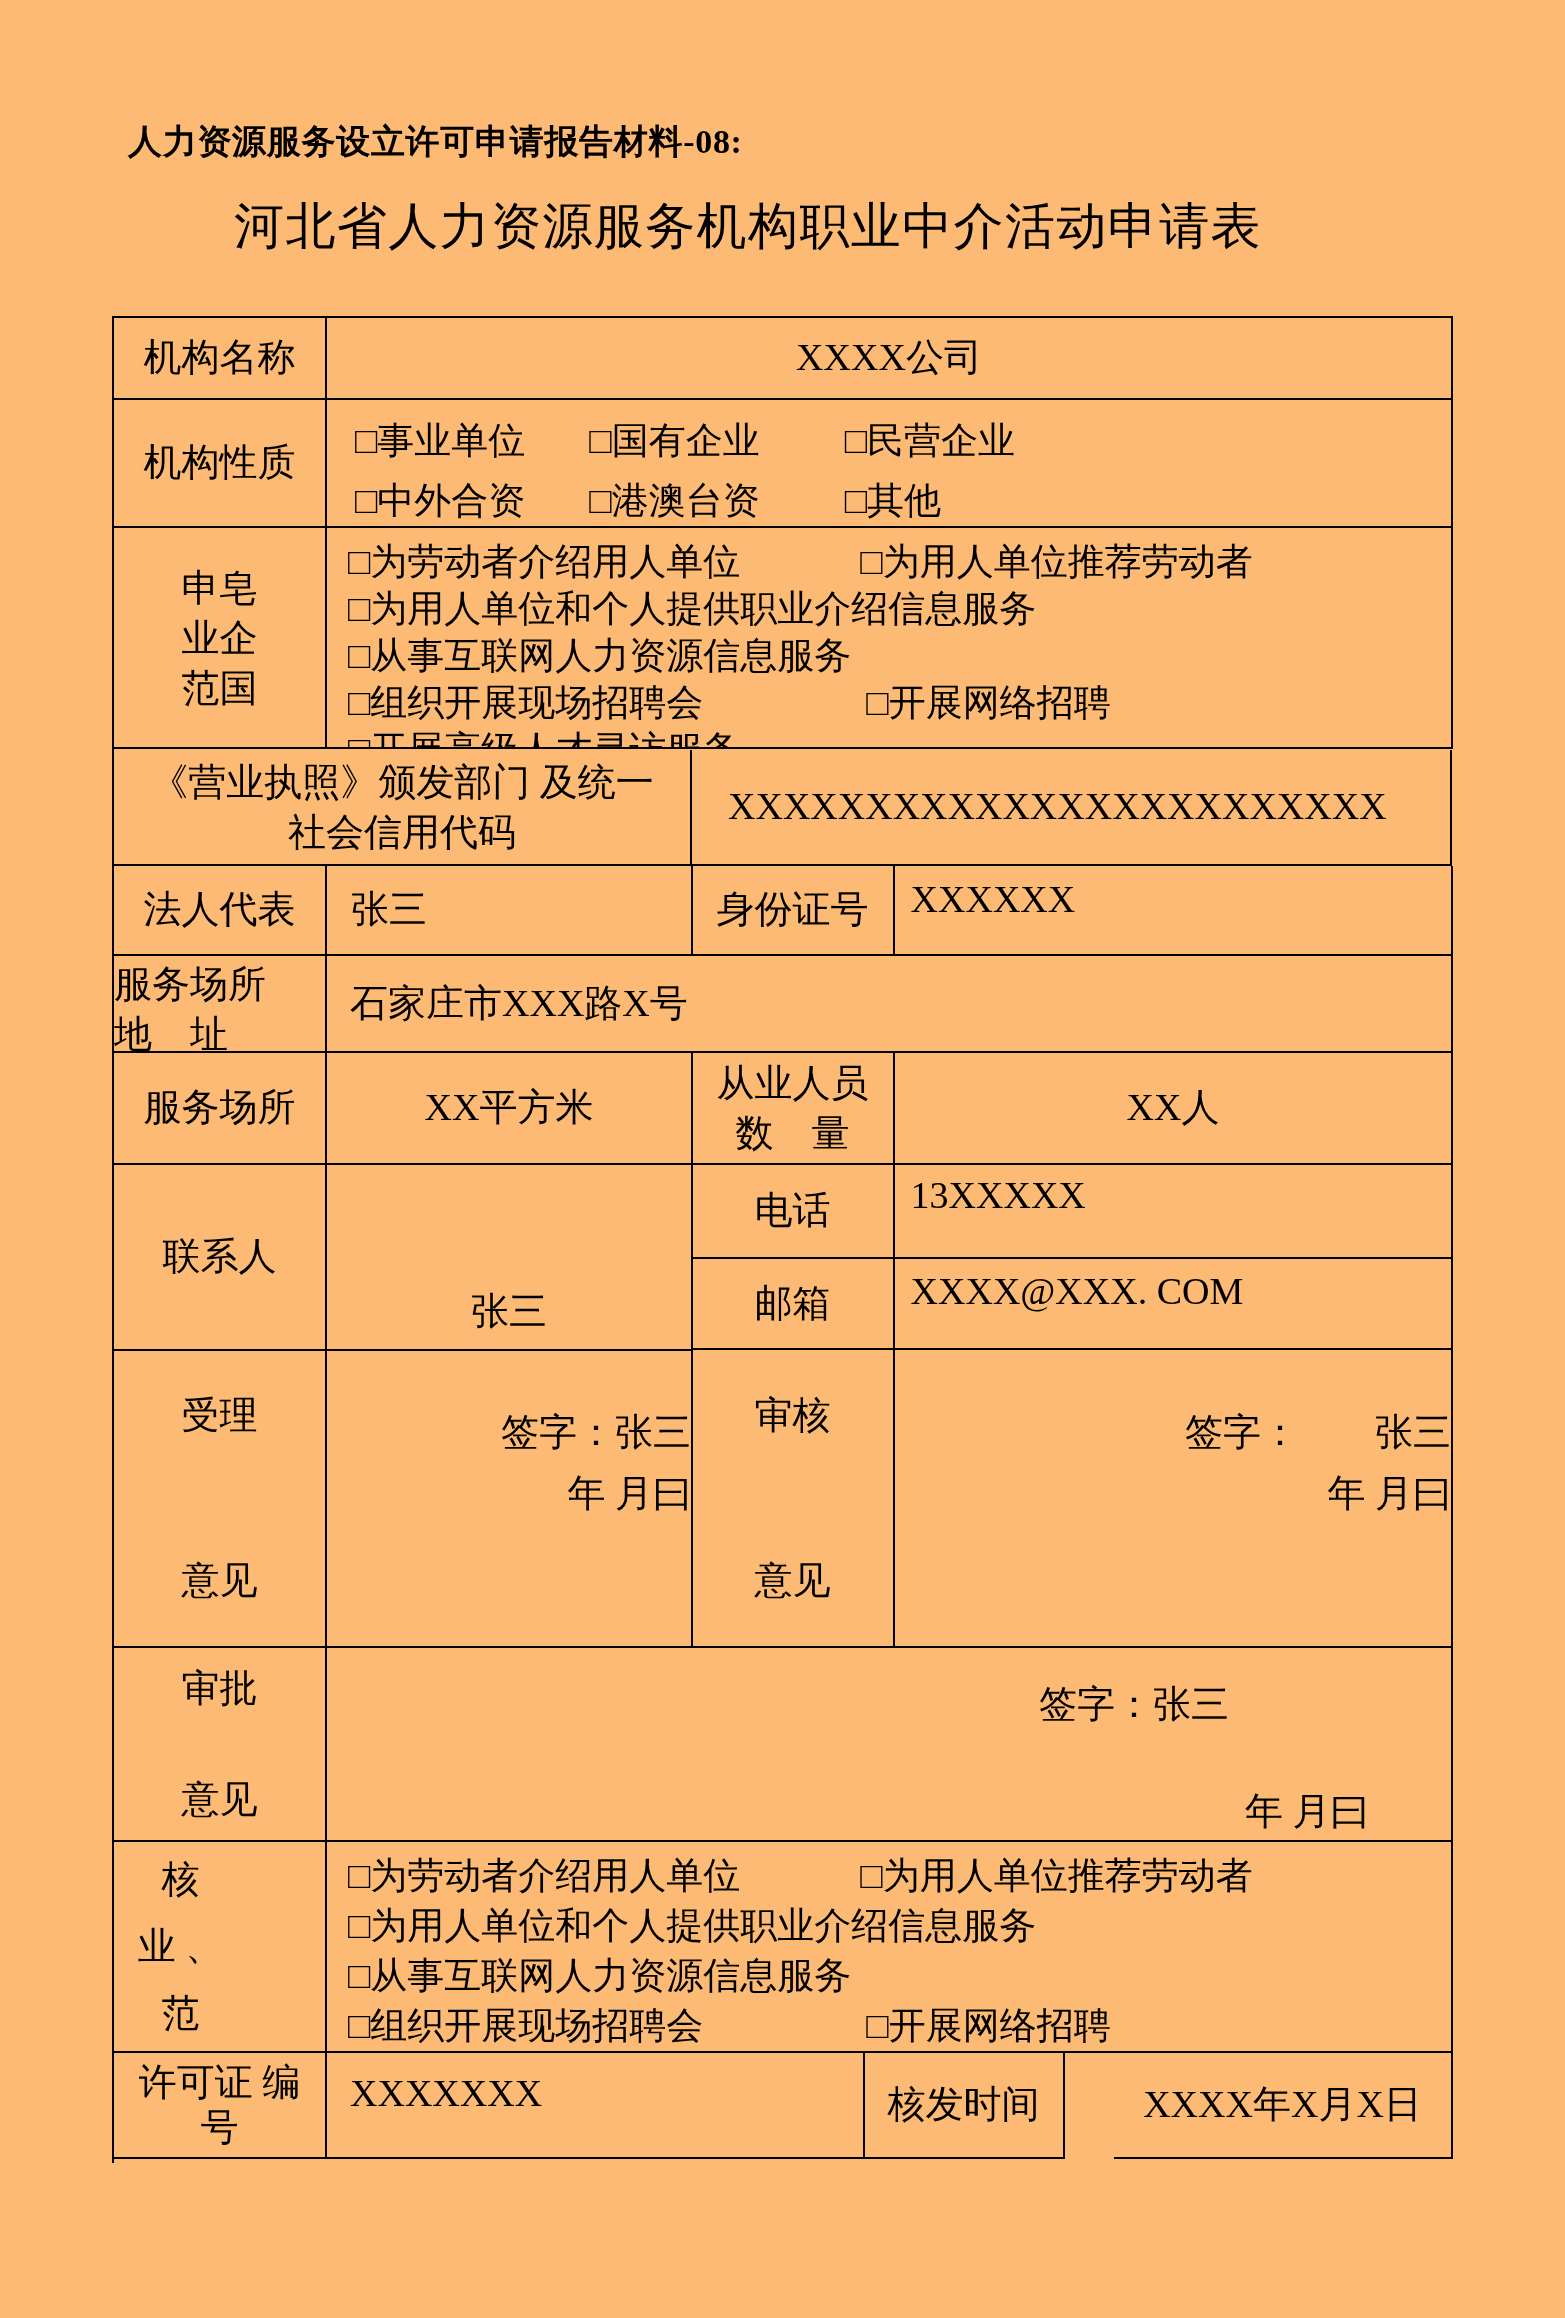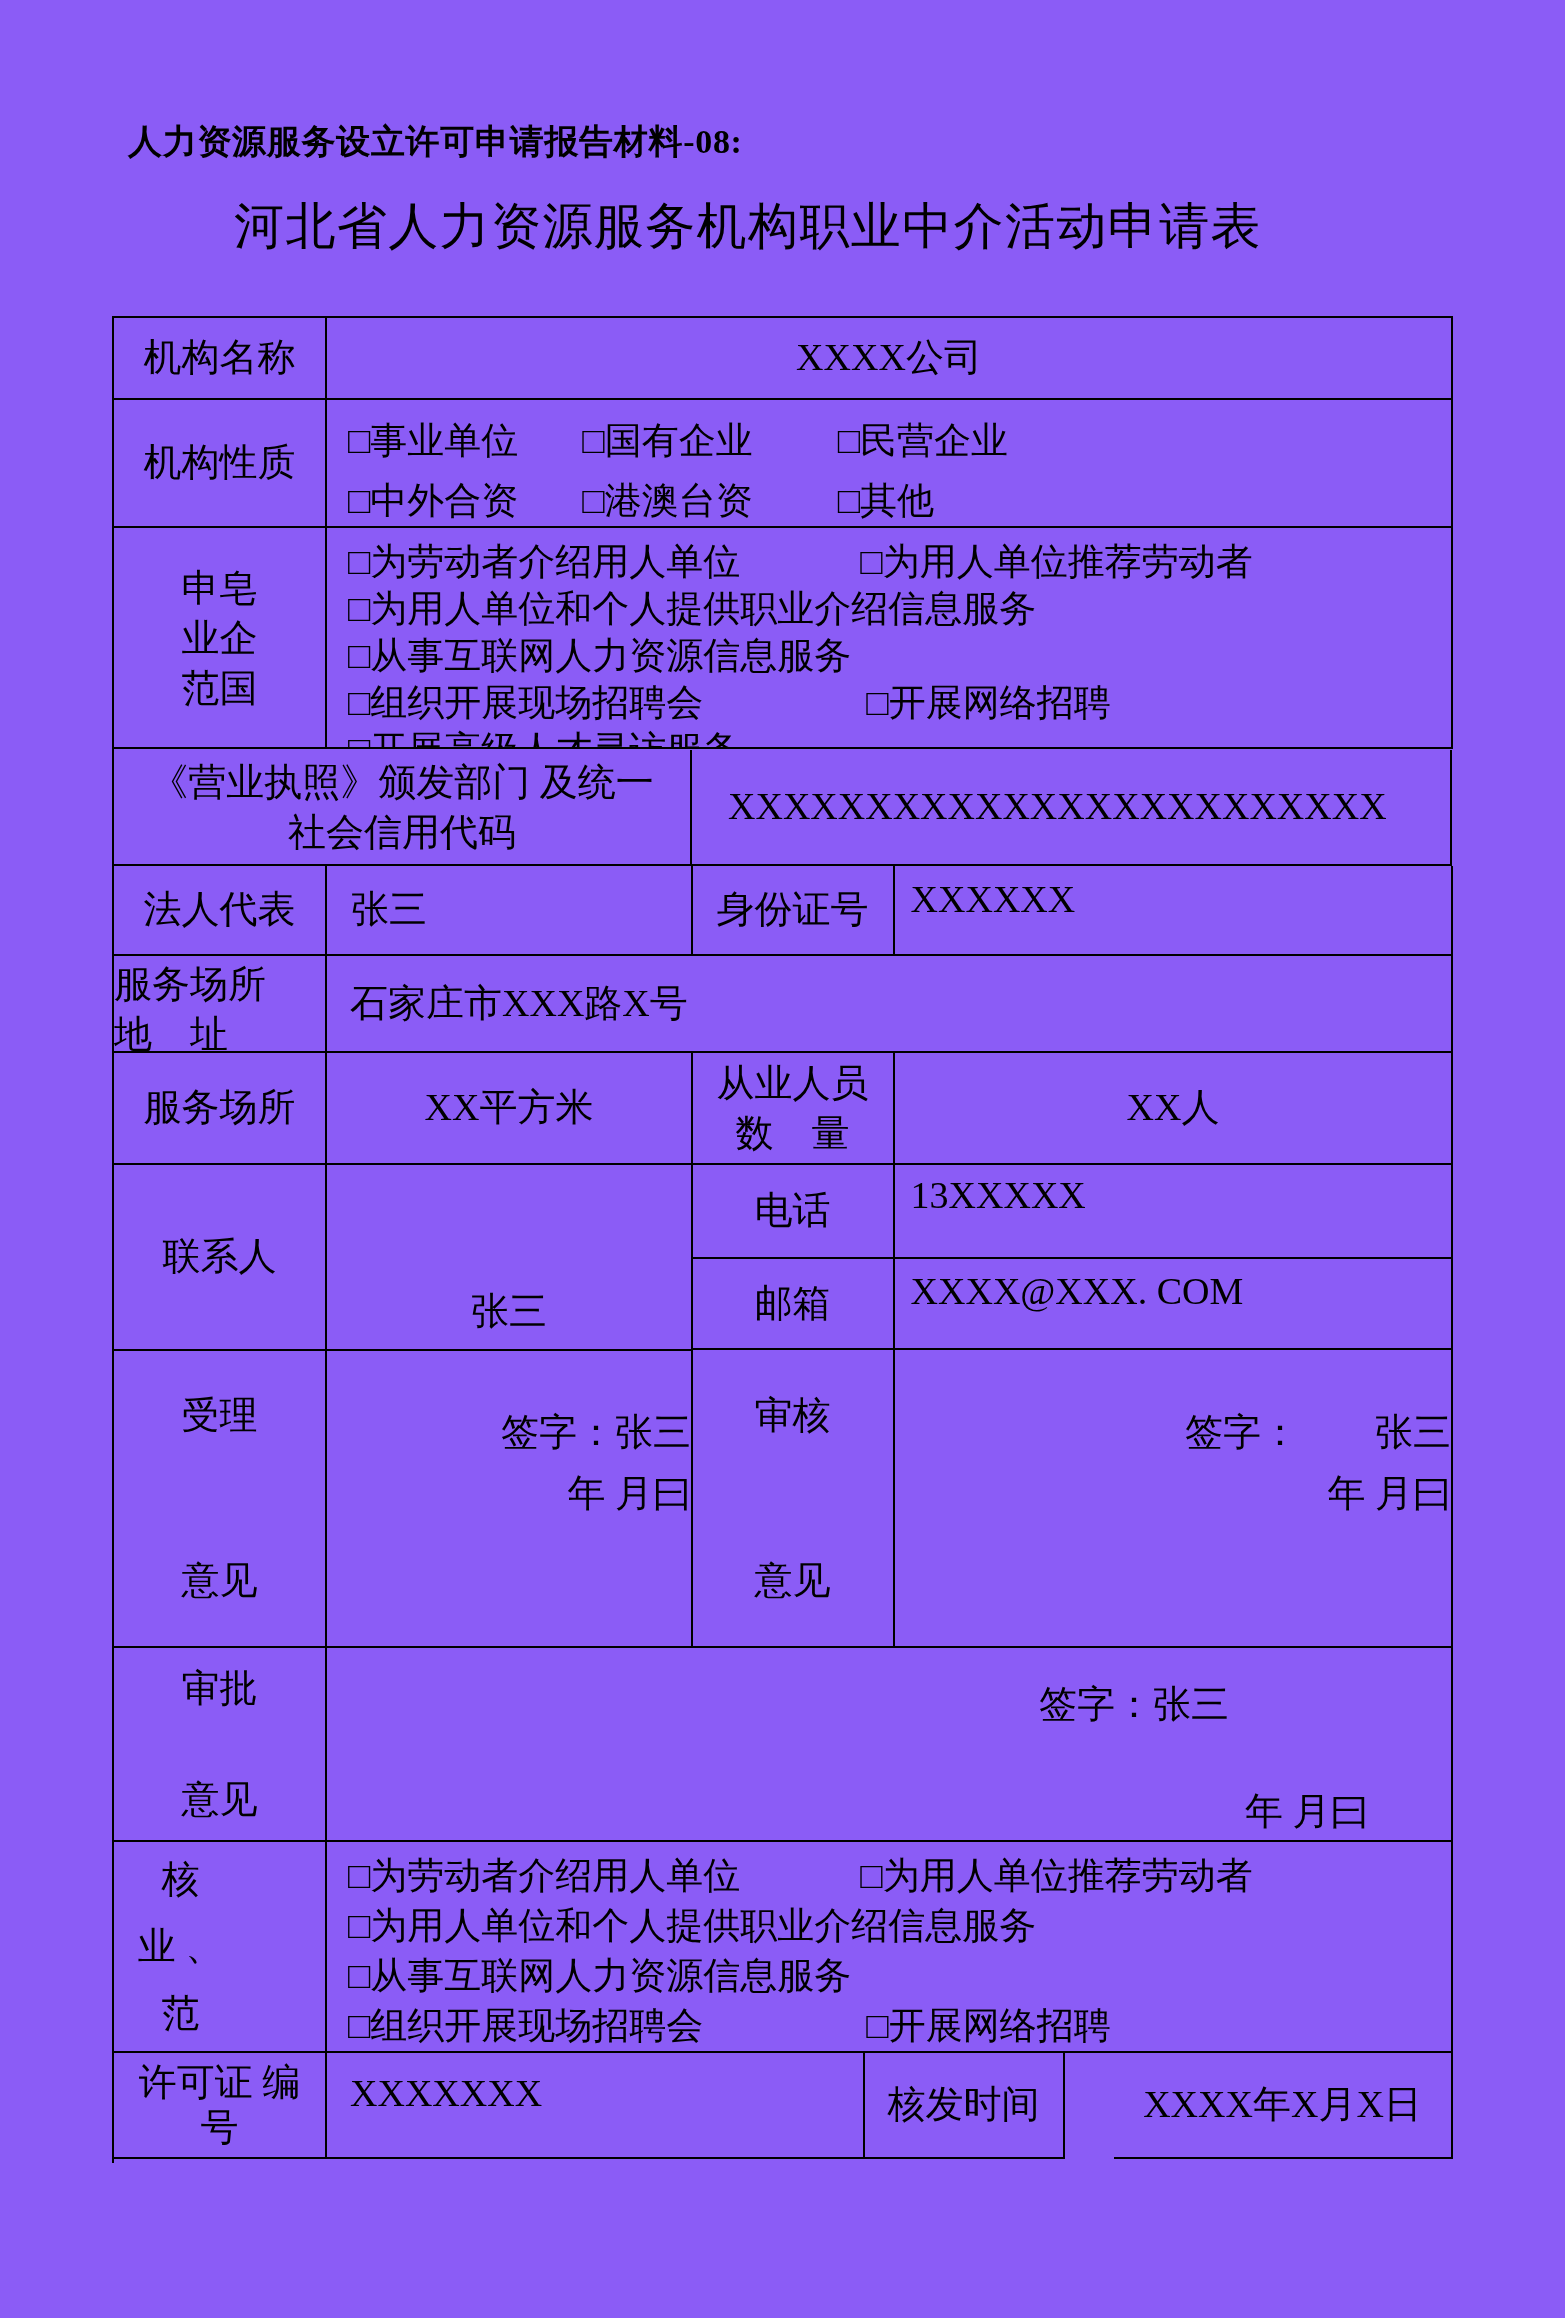--- a/index.html
+++ b/index.html
@@ -1,19 +1,19 @@
 <!DOCTYPE html>
 <html style="font-size:11.3px"><head>
 <meta charset="utf-8">
 <style>
   html,body{margin:0;padding:0;background:#ffffff;}
   .page{
     position:relative;
     width:1565px;height:2319px;
-    background:#8b5cf6;color:#000000;
+    background:#fdba74;color:#000000;
     font-family:"Liberation Serif","DejaVu Serif",serif;
     overflow:hidden;
   }
   .header-note{
     position:absolute;left:128px;top:119px;
     font-size:34px;font-weight:700;letter-spacing:0.7px;
   }
   .doc-title{
     position:absolute;left:234px;top:193px;
     font-size:50px;font-weight:400;letter-spacing:1.4px;
@@ -71,21 +71,21 @@
   .c-ascope-lbl  {left:0;    top:1524px;width:213px;height:211px;padding-right:78px;line-height:67px;}
   .c-ascope-val  {left:213px;top:1524px;width:1126px;height:211px;padding-top:8.5px;}
   .c-licno-lbl   {left:0;    top:1735px;width:213px;height:106px;line-height:45px;}
   .c-licno-val   {left:213px;top:1735px;width:538px;height:106px;padding-left:23px;align-items:flex-start;padding-top:17px;}
   .c-issue-lbl   {left:750px;top:1735px;width:201px;height:106px;}
   .c-issue-val   {left:1000px;top:1735px;width:339px;height:106px;}
 
   .two-line{line-height:50px;}
   .cbx-line{display:flex;padding-left:21px;line-height:47px;font-size:37px;white-space:pre;}
   .cbx-line-tall{display:flex;padding-left:21px;line-height:50px;font-size:37px;white-space:pre;}
-  .nat-line{display:flex;padding-left:21px;line-height:60px;font-size:37px;white-space:pre;}
+  .nat-line{display:flex;padding-left:28px;line-height:60px;font-size:37px;white-space:pre;}
   .gap-a{margin-left:120px;}
   .gap-b{margin-left:163px;}
   .gap-n1{margin-left:64px;}
   .gap-n2{margin-left:85px;}
   .sign-line{line-height:61px;white-space:pre;}
   .accept-date{margin-left:28px;}
   .review-date{margin-left:298px;}
   .appr-line{line-height:43px;white-space:pre;}
   .appr-date{margin-top:64px;margin-left:206px;}
   .xval{white-space:pre;}

